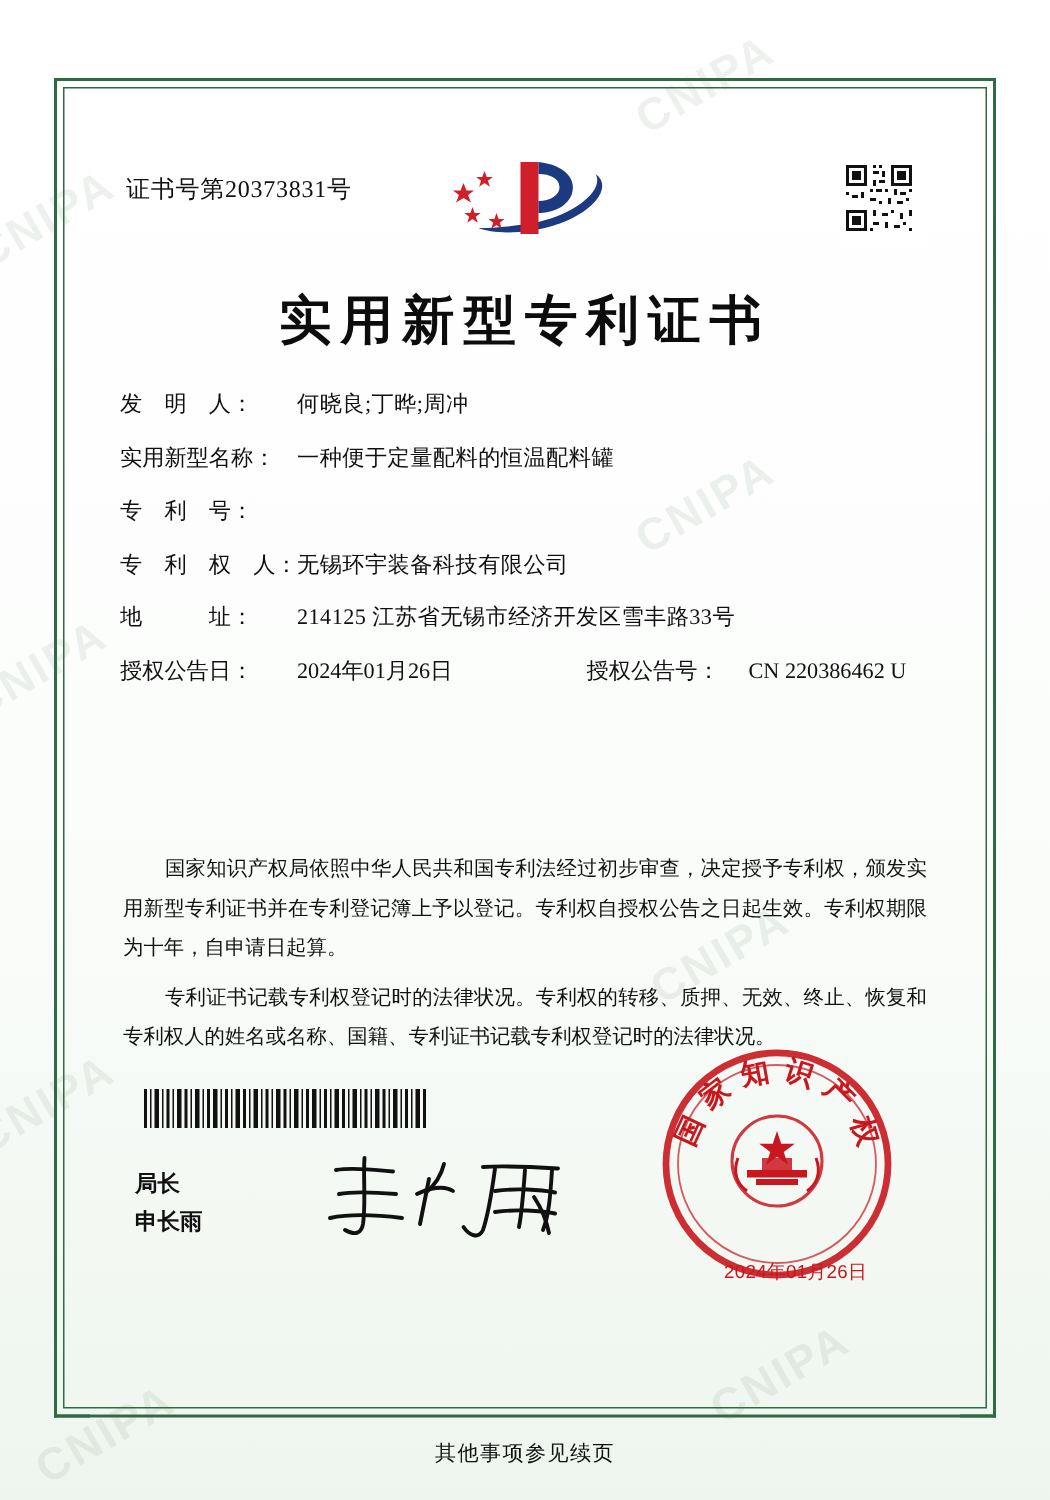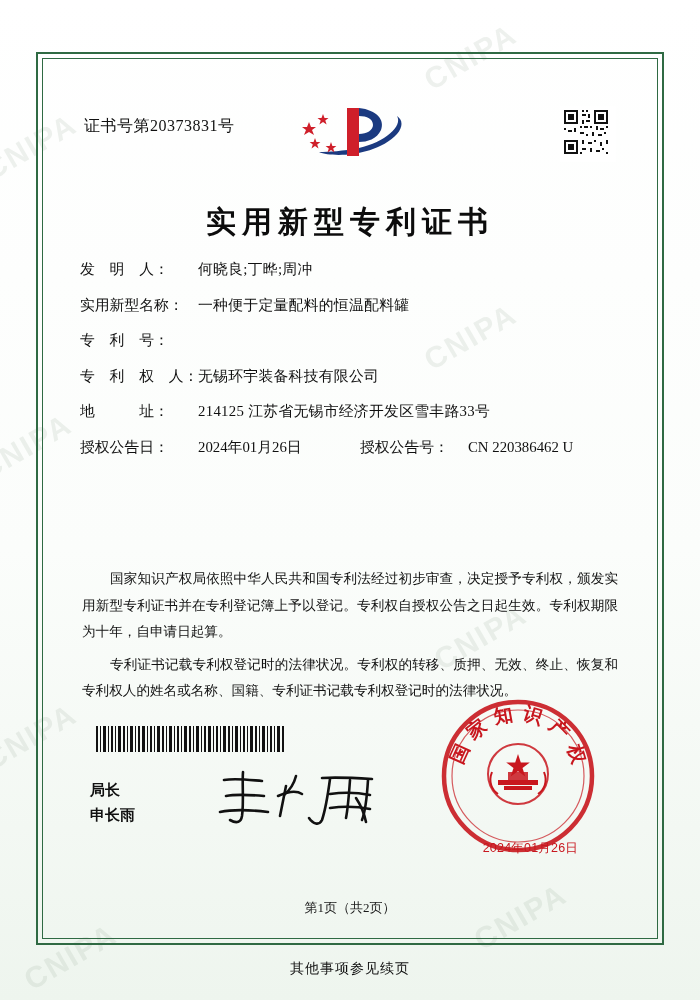--- a/index.html
+++ b/index.html
@@ -100,24 +100,24 @@
     top: 28px;
     width: 52px;
     height: 52px;
     background: #fff;
     padding: 2px;
   }
   .qr svg { display: block; }
 
   .title {
     position: absolute;
-    top: 124px;
+    top: 112px;
     width: 100%;
     text-align: center;
-    font-size: 30px;
+    font-size: 35px;
     font-weight: 700;
     letter-spacing: 6px;
     font-family: Liberation Sans, sans-serif;
     color: #0c0c0c;
   }
 
   
   .fields {
     position: absolute;
     top: 182px;
@@ -138,21 +138,21 @@
     white-space: nowrap;
   }
   .row .val {
     flex: 1;
     letter-spacing: .3px;
   }
   .row.two .lbl2 {
     width: 108px;
     flex: none;
     letter-spacing: 0;
-    margin-left: 12px;
+    margin-left: 43px;
   }
   .row.two .val2 {
     flex: 1;
   }
 
   
   .paras {
     position: absolute;
     top: 488px;
     left: 22px;
@@ -456,18 +456,17 @@
         <defs>
           <path id="sealArc" d="M 80,80 m -56,0 a 56,56 0 1,1 112,0"></path>
         </defs>
         <text font-family="'Liberation Serif', serif" font-size="19" font-weight="700" fill="#c8171e" letter-spacing="8">
           <textPath href="#sealArc" startOffset="6%">国家知识产权局</textPath>
         </text>
       </svg>
     </div>
     <div class="seal-date">2024年01月26日</div>
 
-    <div class="page-no">第1页（共2页）</div>
   </div>
 
   <div class="footer-note">其他事项参见续页</div>
 
 </div>
 
 </body></html>

